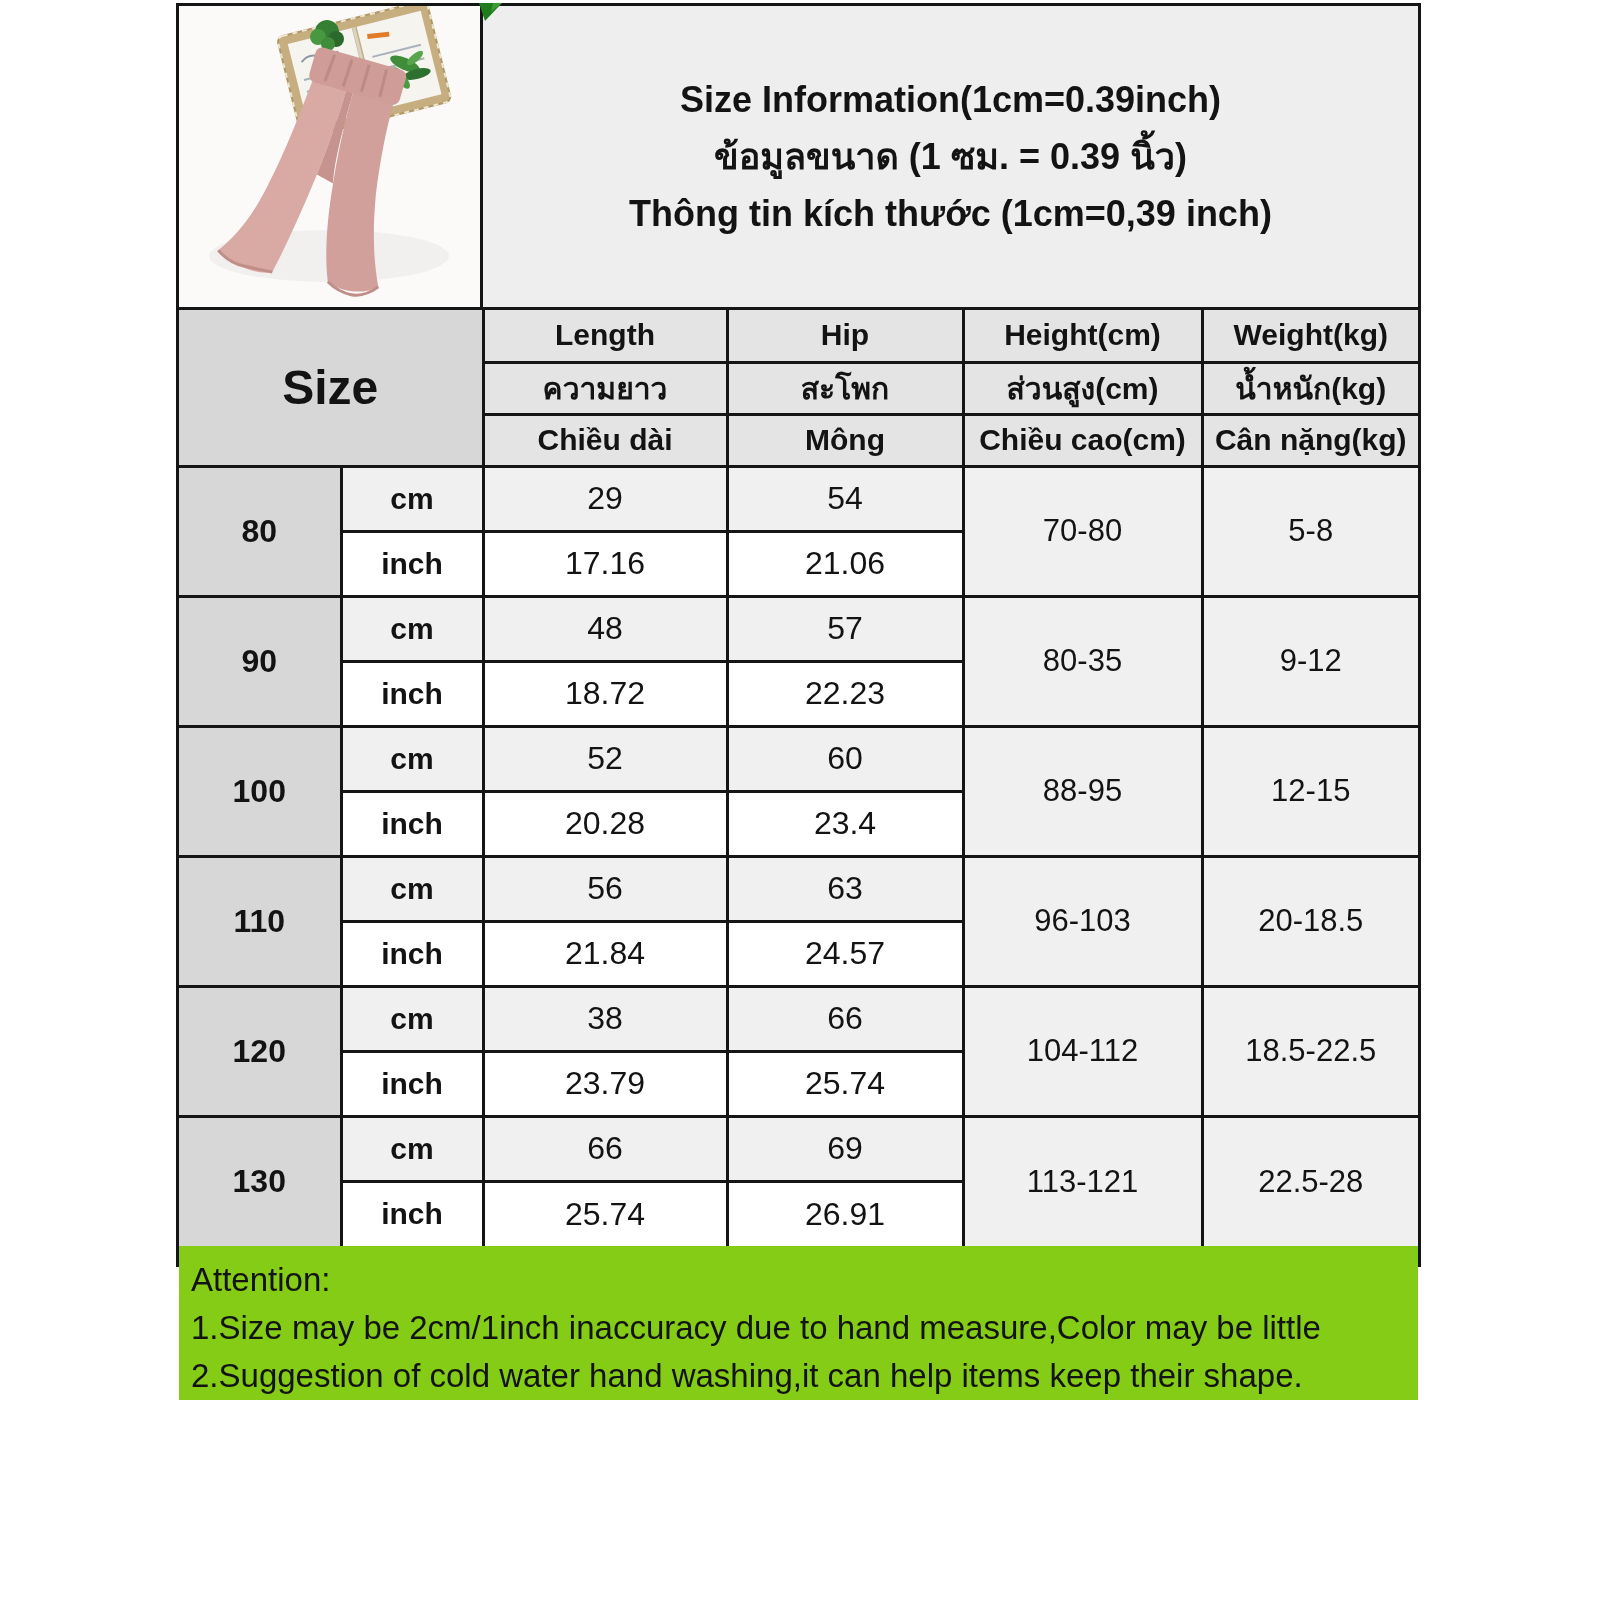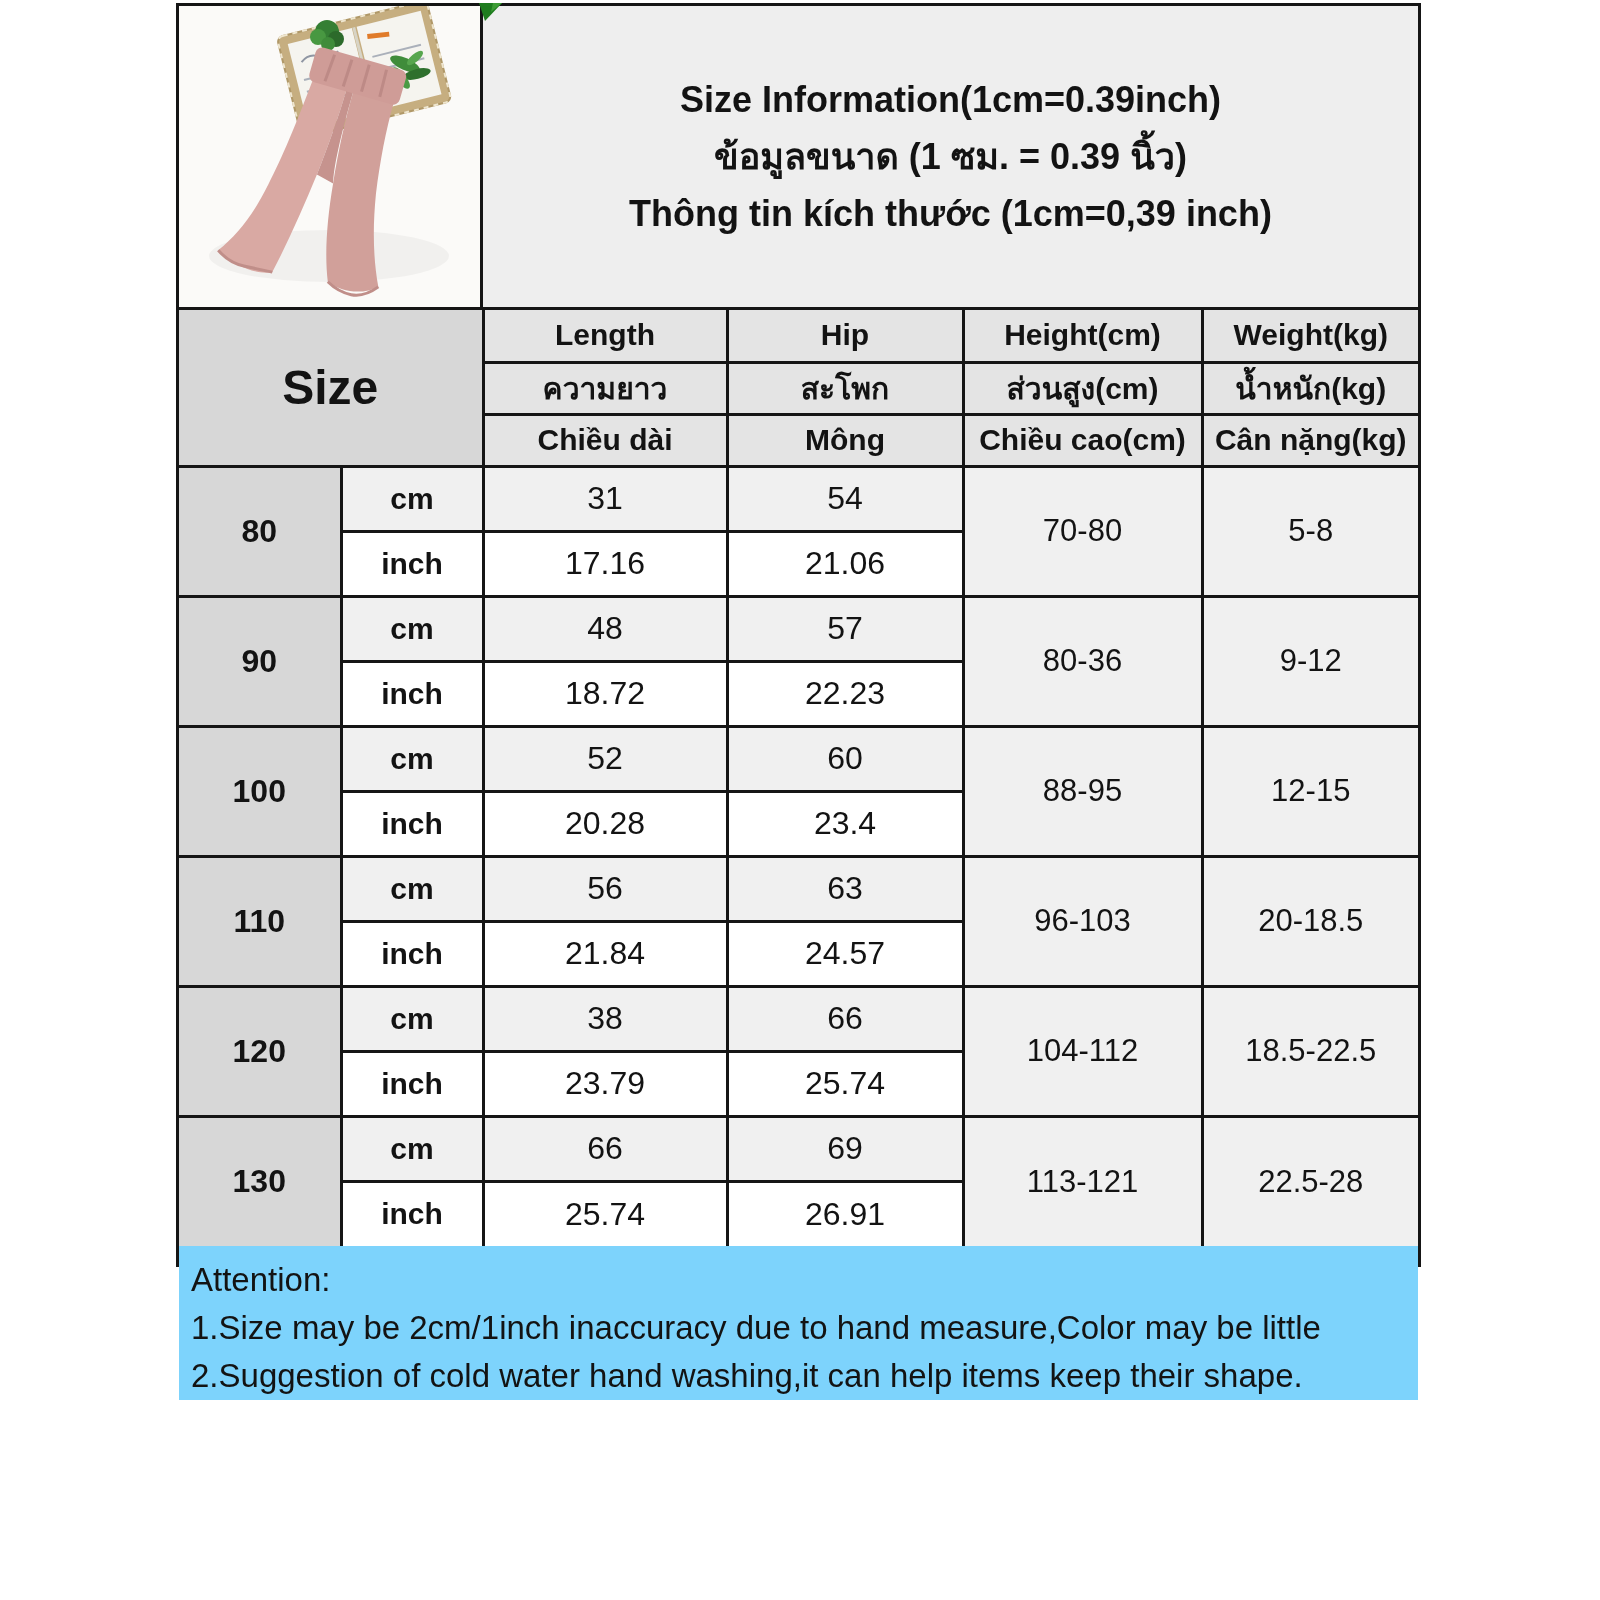--- a/index.html
+++ b/index.html
@@ -33,21 +33,21 @@
   .size-table thead tr{height:52px;}
   .size-table thead th{font-size:30px;font-weight:bold;background:#e4e4e4;}
   .size-table th.corner{background:#d7d7d7;font-size:48px;margin-top:19px;}
   .size-table tbody tr{height:65px;}
   .size-table tbody td{font-size:32px;font-weight:400;background:#ffffff;}
   .size-table td.size{background:#d7d7d7;font-weight:bold;}
   .size-table td.unit{font-weight:bold;font-size:30px;}
   .size-table td.band{background:#f0f0f0;margin-top:24px;}
   .size-table td.range{background:#f0f0f0;font-size:31px;}
   
-  .attention{padding:10px 28px 0 12px;font-size:33px;line-height:48px;background:#7dd3fc;}
+  .attention{padding:10px 28px 0 12px;font-size:33px;line-height:48px;background:#84cc16;}
 </style>
 </head>
 <body>
 
 <div class="sheet">
 
   <div class="top">
     <div class="photo-cell">
       <svg width="298" height="298" viewBox="0 0 298 298">
         <ellipse cx="150" cy="250" rx="120" ry="26" fill="#000000" opacity="0.04"></ellipse>
@@ -132,37 +132,37 @@
         <th>Mông</th>
         <th>Chiều cao(cm)</th>
         <th>Cân nặng(kg)</th>
       </tr>
     </thead>
     <tbody>
 
       <tr>
         <td class="size" rowspan="2">80</td>
         <td class="unit band">cm</td>
-        <td class="band">31</td>
+        <td class="band">29</td>
         <td class="band">54</td>
         <td class="range" rowspan="2">70-80</td>
         <td class="range" rowspan="2">5-8</td>
       </tr>
       <tr>
         <td class="unit">inch</td>
         <td>17.16</td>
         <td>21.06</td>
       </tr>
 
       <tr>
         <td class="size" rowspan="2">90</td>
         <td class="unit band">cm</td>
         <td class="band">48</td>
         <td class="band">57</td>
-        <td class="range" rowspan="2">80-36</td>
+        <td class="range" rowspan="2">80-35</td>
         <td class="range" rowspan="2">9-12</td>
       </tr>
       <tr>
         <td class="unit">inch</td>
         <td>18.72</td>
         <td>22.23</td>
       </tr>
 
       <tr>
         <td class="size" rowspan="2">100</td>

